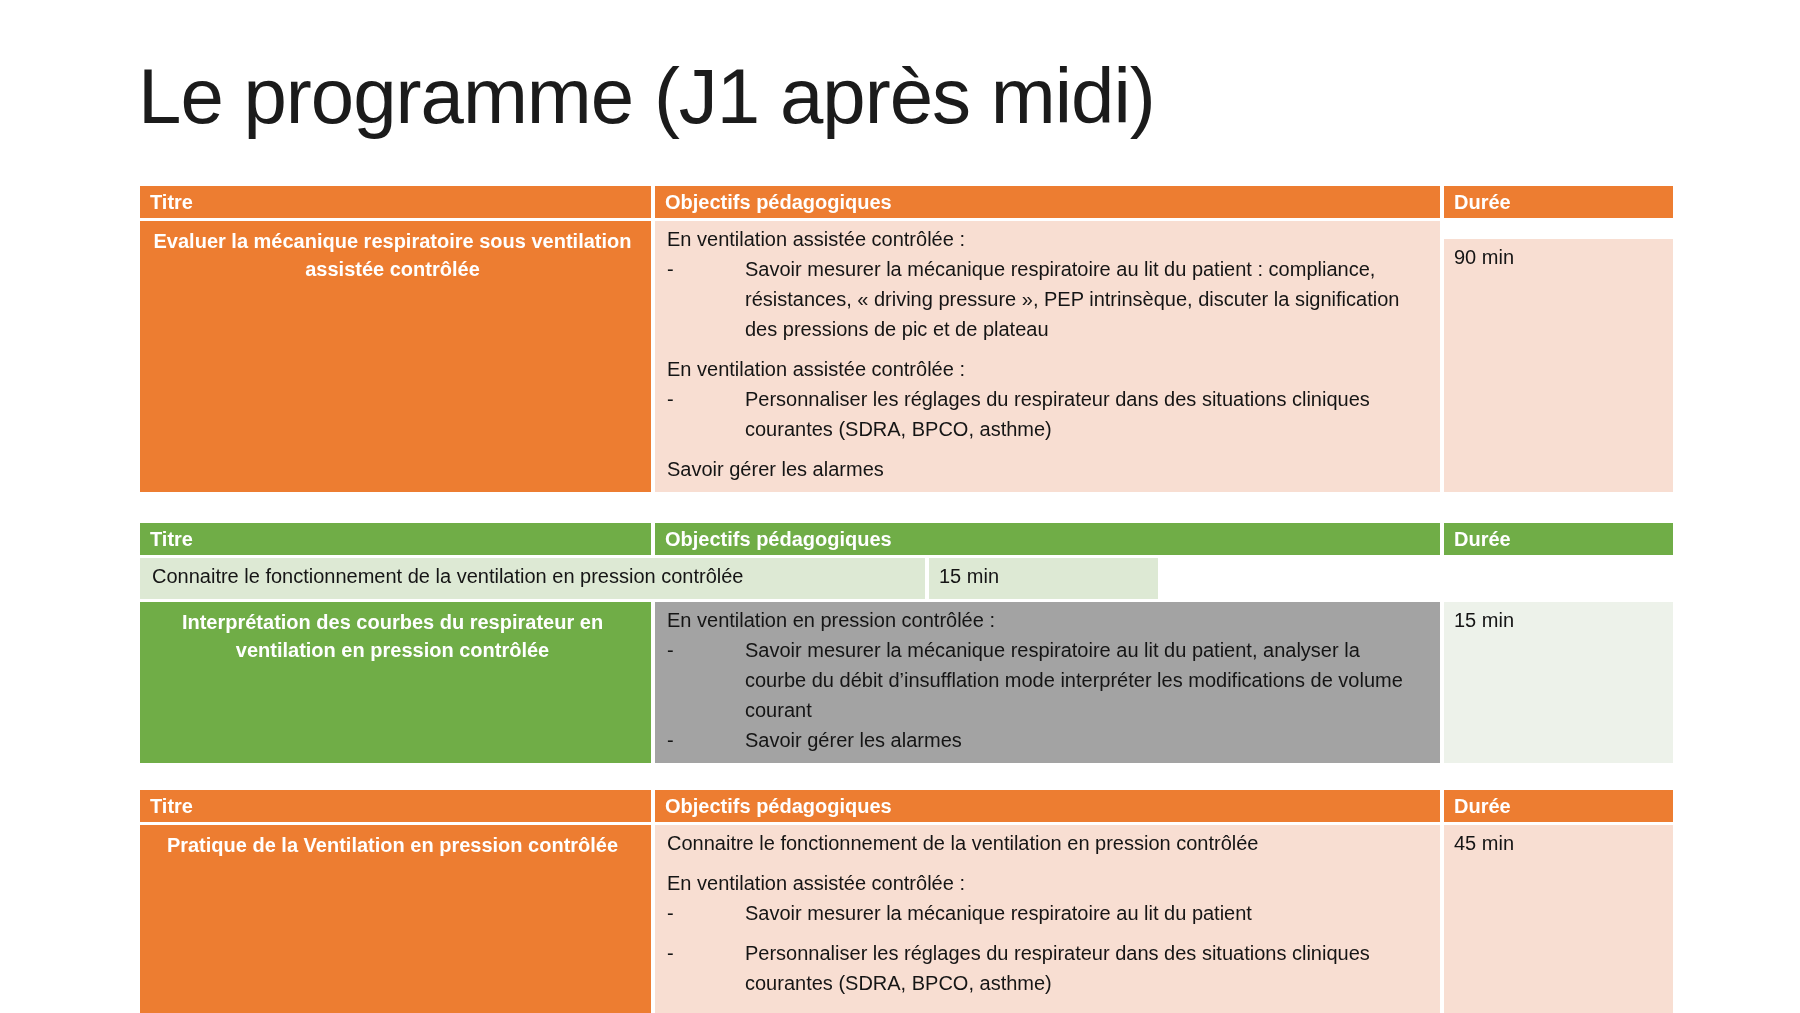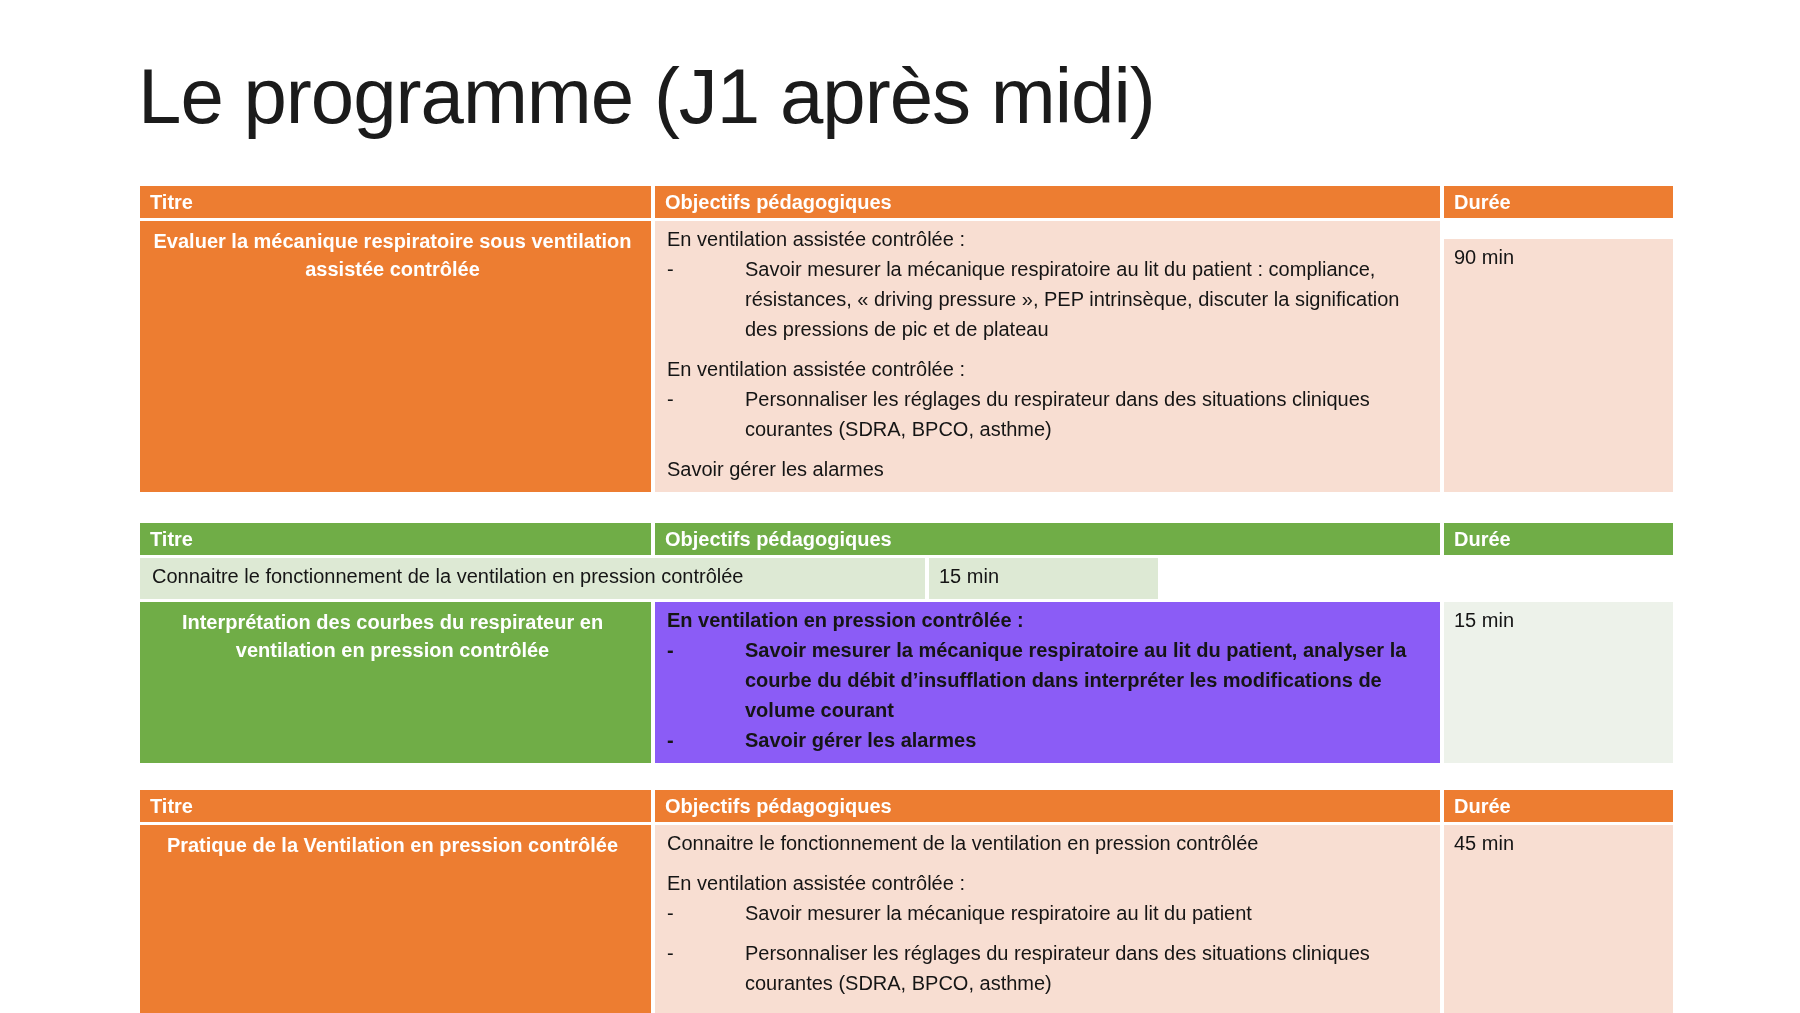--- a/index.html
+++ b/index.html
@@ -110,25 +110,25 @@
           <div class="cell header-cell col-dur" style="background: rgb(112, 173, 71);">Durée</div>
         </div>
         <div class="t-row body-row">
           <div class="cell obj-cell col-obj" style="background: rgb(221, 233, 212);">
             <div class="obj-item para">Connaitre le fonctionnement de la ventilation en pression contrôlée</div>
           </div>
           <div class="cell dur-cell col-dur" style="background: rgb(221, 233, 212);">15 min</div>
         </div>
         <div class="t-row body-row">
           <div class="cell title-cell col-title" style="background: rgb(112, 173, 71);">Interprétation des courbes du respirateur en ventilation en pression contrôlée</div>
-          <div class="cell obj-cell col-obj" style="background: #8b5cf6; font-weight: bold;">
+          <div class="cell obj-cell col-obj" style="background: #a3a3a3;">
             <div class="obj-item para">En ventilation en pression contrôlée :</div>
             <div class="obj-item bullet">
               <span class="dash">-</span>
-              <span class="btext">Savoir mesurer la mécanique respiratoire au lit du patient, analyser la courbe du débit d’insufflation dans interpréter les modifications de volume courant</span>
+              <span class="btext">Savoir mesurer la mécanique respiratoire au lit du patient, analyser la courbe du débit d’insufflation mode interpréter les modifications de volume courant</span>
             </div>
             <div class="obj-item bullet">
               <span class="dash">-</span>
               <span class="btext">Savoir gérer les alarmes</span>
             </div>
           </div>
           <div class="cell dur-cell col-dur" style="background: rgb(237, 242, 234);">15 min</div>
         </div>
       </div>
       <div class="program-table" style="margin-top: 27px;">

